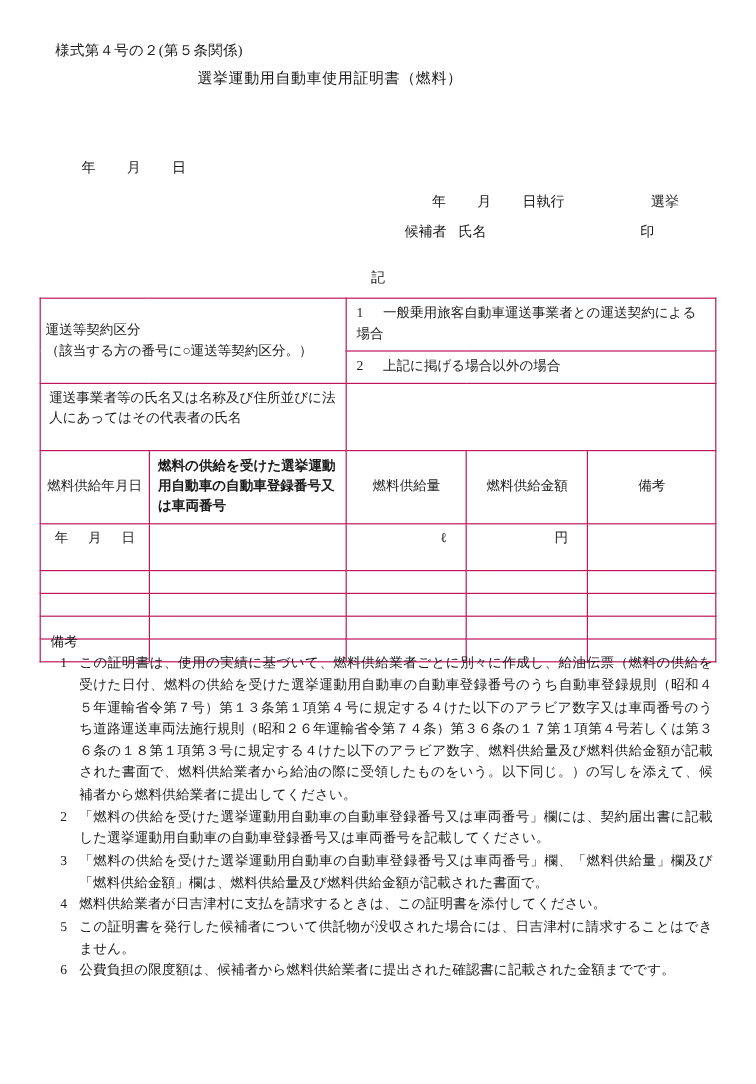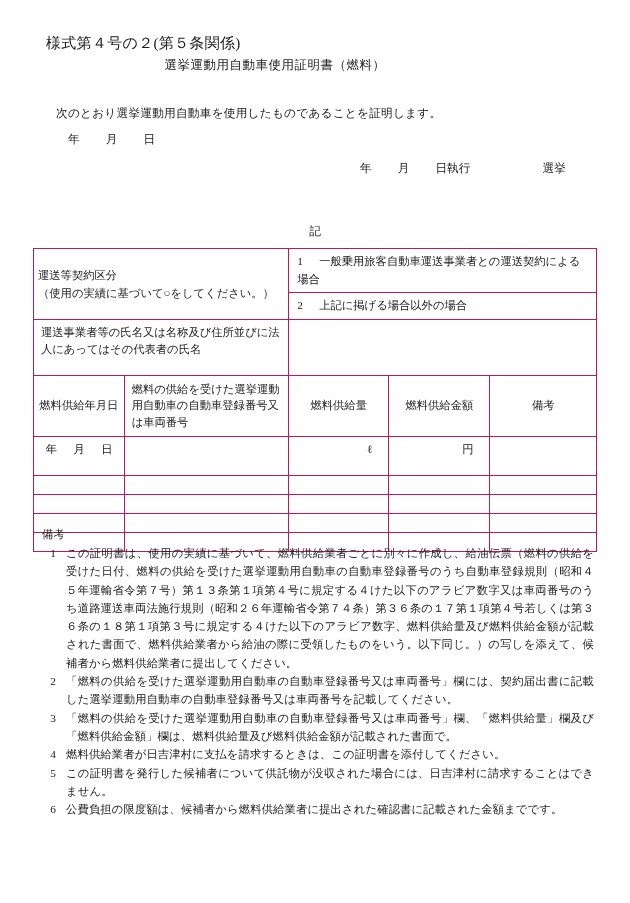--- a/index.html
+++ b/index.html
@@ -22,21 +22,21 @@
     height: 903px;
     box-sizing: border-box;
     padding: 0;
   }
 
   
   .form-no {
     position: absolute;
     left: 46px;
     top: 34px;
-    font-size: 15px;
+    font-size: 12px;
     letter-spacing: 0.3px;
     white-space: nowrap;
   }
   .doc-title {
     position: absolute;
     left: 0;
     top: 57px;
     width: 550px;
     text-align: center;
     font-size: 12.5px;
@@ -122,20 +122,21 @@
     width: 22px;
   }
   .head-cell {
     text-align: center;
     line-height: 1.5;
     padding: 5px 4px;
   }
   .head-cell.left-ind {
     text-align: left;
     padding-left: 7px;
+    font-weight: bold;
   }
   .ymd-cell {
     text-align: center;
     letter-spacing: 0.5px;
   }
   .ymd-cell .sp { display: inline-block; width: 16px; }
   .unit-cell {
     text-align: right;
     padding-right: 16px;
   }
@@ -175,47 +176,49 @@
 </style>
 </head>
 <body>
 
 <div class="page">
 
   <div class="form-no">様式第４号の２(第５条関係)</div>
 
   <div class="doc-title">選挙運動用自動車使用証明書（燃料）</div>
 
-  <div class="intro-line">次のとおり選挙運動用自動車を使用したものであることを証明します。</div>
 
   <div class="date-blank-left">
     <span>年</span><span class="gap"></span><span>月</span><span class="gap"></span><span>日</span>
   </div>
 
   <div class="exec-line">
     <span>年</span><span class="g1"></span><span>月</span><span class="g2"></span><span>日執行</span><span class="g3"></span><span>選挙</span>
   </div>
 
+  <div class="cand-line">
+    <span>候補者</span><span class="gA"></span><span>氏名</span><span class="gB"></span><span>印</span>
+  </div>
 
   <div class="ki-mark">記</div>
 
   <table class="main-table">
     <colgroup>
       <col style="width:86px">
       <col style="width:156px">
       <col style="width:95px">
       <col style="width:96px">
       <col style="width:101px">
     </colgroup>
     <tbody>
       <tr>
         <td colspan="2" rowspan="2">
           <div class="cell-label-block">
             <div>運送等契約区分</div>
-            <div>（使用の実績に基づいて○をしてください。）</div>
+            <div>（該当する方の番号に○運送等契約区分。）</div>
           </div>
         </td>
         <td colspan="3">
           <div class="opt-row">
             <span class="opt-num">1</span><span>一般乗用旅客自動車運送事業者との運送契約による場合</span>
           </div>
         </td>
       </tr>
       <tr>
         <td colspan="3">

